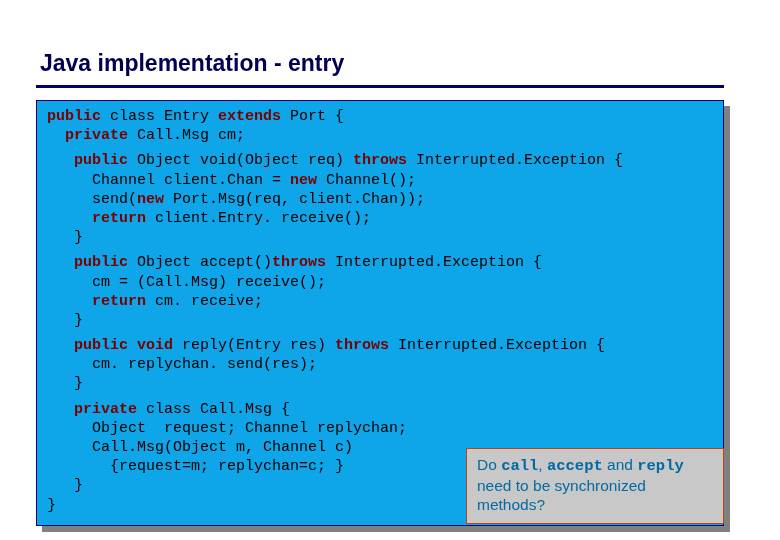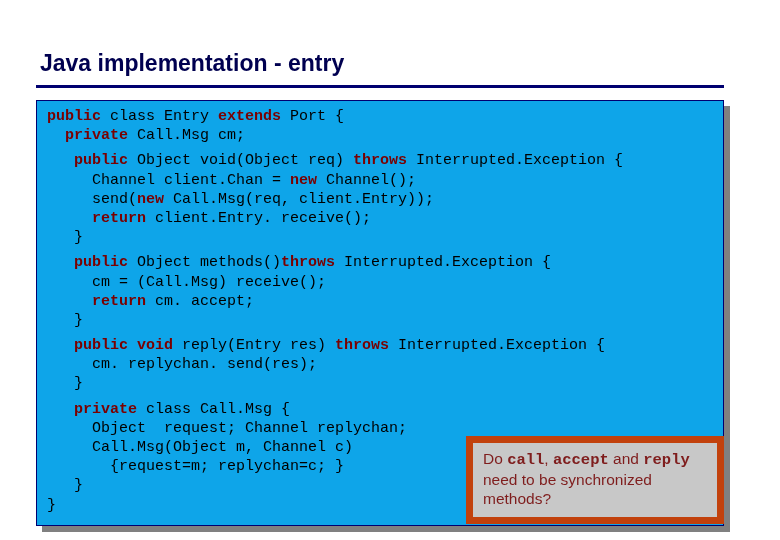--- a/index.html
+++ b/index.html
@@ -51,47 +51,47 @@
     color: #000000;
   }
   .kw { color: #7a0000; font-weight: bold; }
   .block { margin-bottom: 6px; }
   .callout {
     position: absolute;
     right: 0px;
     bottom: 2px;
     width: 258px;
     background: #c8c8c8;
-    border: 7px solid #c2410c;
+    border: 1px solid #c2410c;
     padding: 6px 10px 8px 10px;
     font-family: "Comic Sans MS", "Comic Sans", cursive, Arial, sans-serif;
     font-size: 15.5px;
     line-height: 1.25;
-    color: #7f1d1d;
+    color: #0369a1;
     z-index: 3;
   }
   .callout .mono { font-family: "Courier New", Courier, monospace; font-weight: bold; }
 </style>
 </head>
 <body>
 
 <div class="slide">
   <div class="title">Java implementation - entry</div>
   <div class="title-underline"></div>
 
   <div class="code-wrap">
     <div class="code-shadow"></div>
     <div class="code-box"><div class="block"><span class="kw">public</span><span> class Entry </span><span class="kw">extends</span><span> Port {</span>
 <span class="kw">  private</span><span> Call.Msg cm;</span></div><div class="block"><span class="kw">   public</span><span> Object void(Object req) </span><span class="kw">throws</span><span> Interrupted.Exception {</span>
 <span>     Channel client.Chan = </span><span class="kw">new</span><span> Channel();</span>
-<span>     send(</span><span class="kw">new</span><span> Call.Msg(req, client.Entry));</span>
+<span>     send(</span><span class="kw">new</span><span> Port.Msg(req, client.Chan));</span>
 <span class="kw">     return</span><span> client.Entry. receive();</span>
-<span>   }</span></div><div class="block"><span class="kw">   public</span><span> Object methods()</span><span class="kw">throws</span><span> Interrupted.Exception {</span>
+<span>   }</span></div><div class="block"><span class="kw">   public</span><span> Object accept()</span><span class="kw">throws</span><span> Interrupted.Exception {</span>
 <span>     cm = (Call.Msg) receive();</span>
-<span class="kw">     return</span><span> cm. accept;</span>
+<span class="kw">     return</span><span> cm. receive;</span>
 <span>   }</span></div><div class="block"><span class="kw">   public void</span><span> reply(Entry res) </span><span class="kw">throws</span><span> Interrupted.Exception {</span>
 <span>     cm. replychan. send(res);</span>
 <span>   }</span></div><div class="block" style="margin-bottom:4px"><span class="kw">   private</span><span> class Call.Msg {</span>
 <span>     Object  request; Channel replychan;</span>
 <span>     Call.Msg(Object m, Channel c)</span>
 <span>       {request=m; replychan=c; }</span>
 <span>   }</span>
 <span>}</span></div></div>
 
     <div class="callout"><span>Do </span><span class="mono">call</span><span>, </span><span class="mono">accept</span><span> and </span><span class="mono">reply</span><span> need to be synchronized methods?</span></div>

